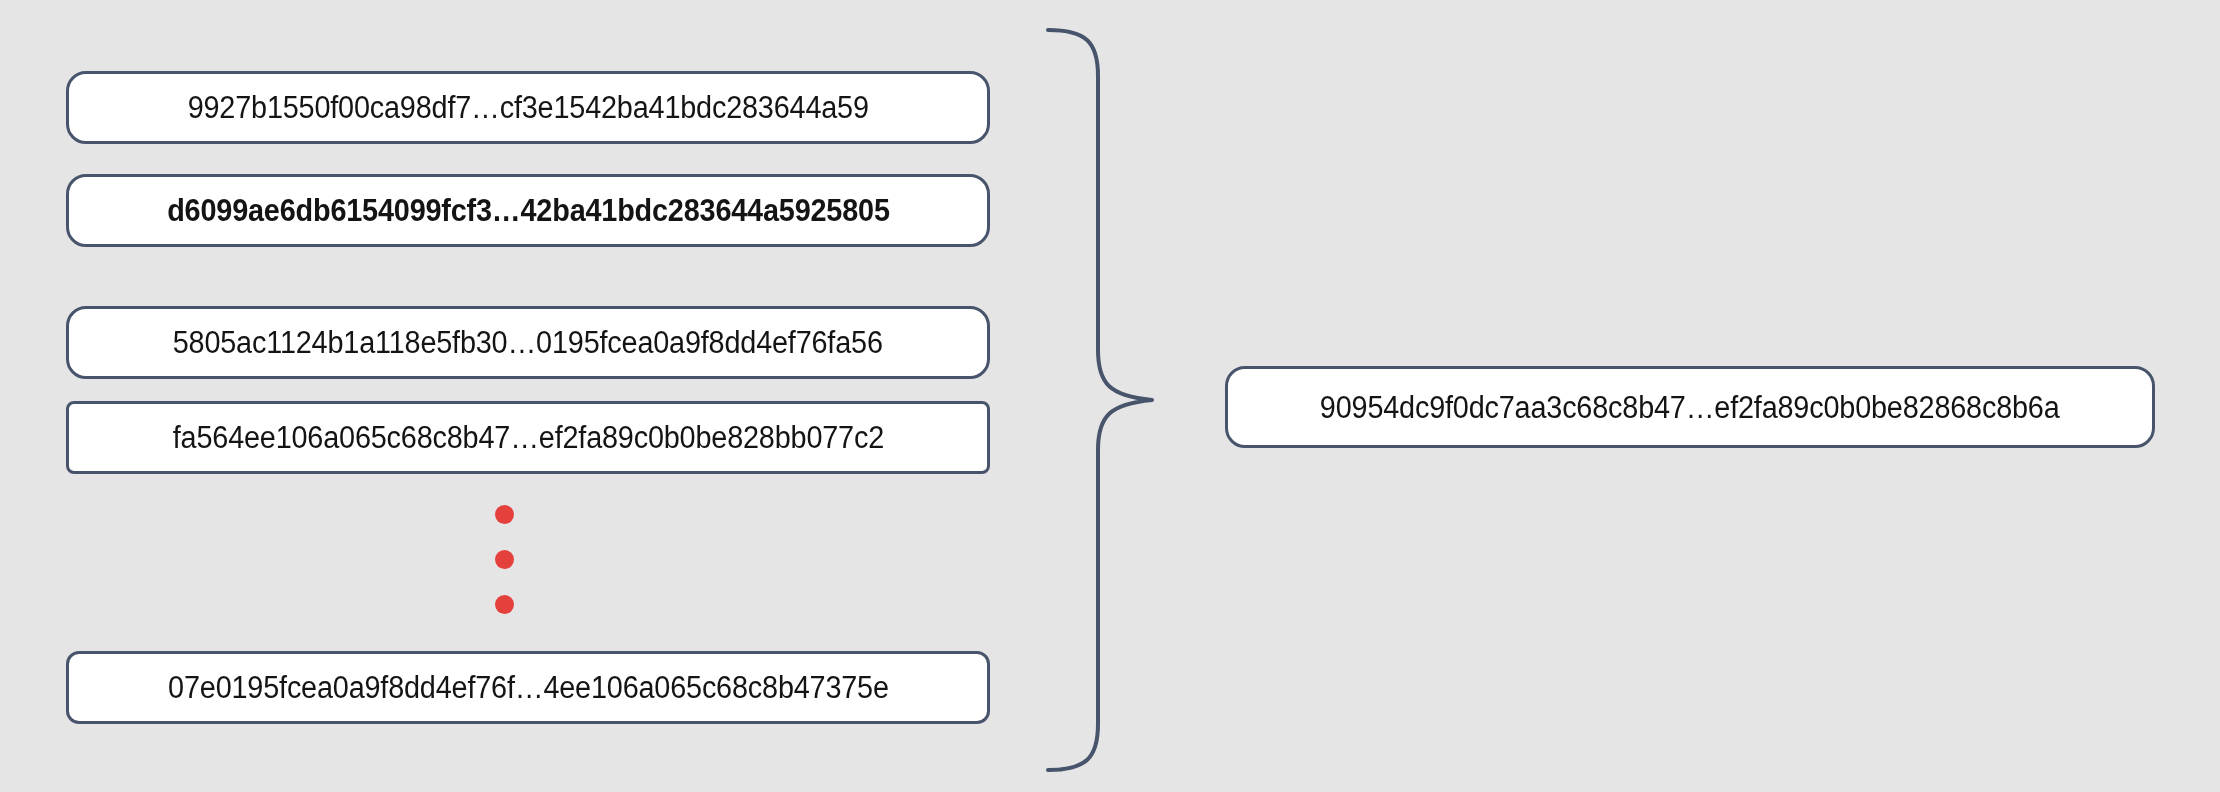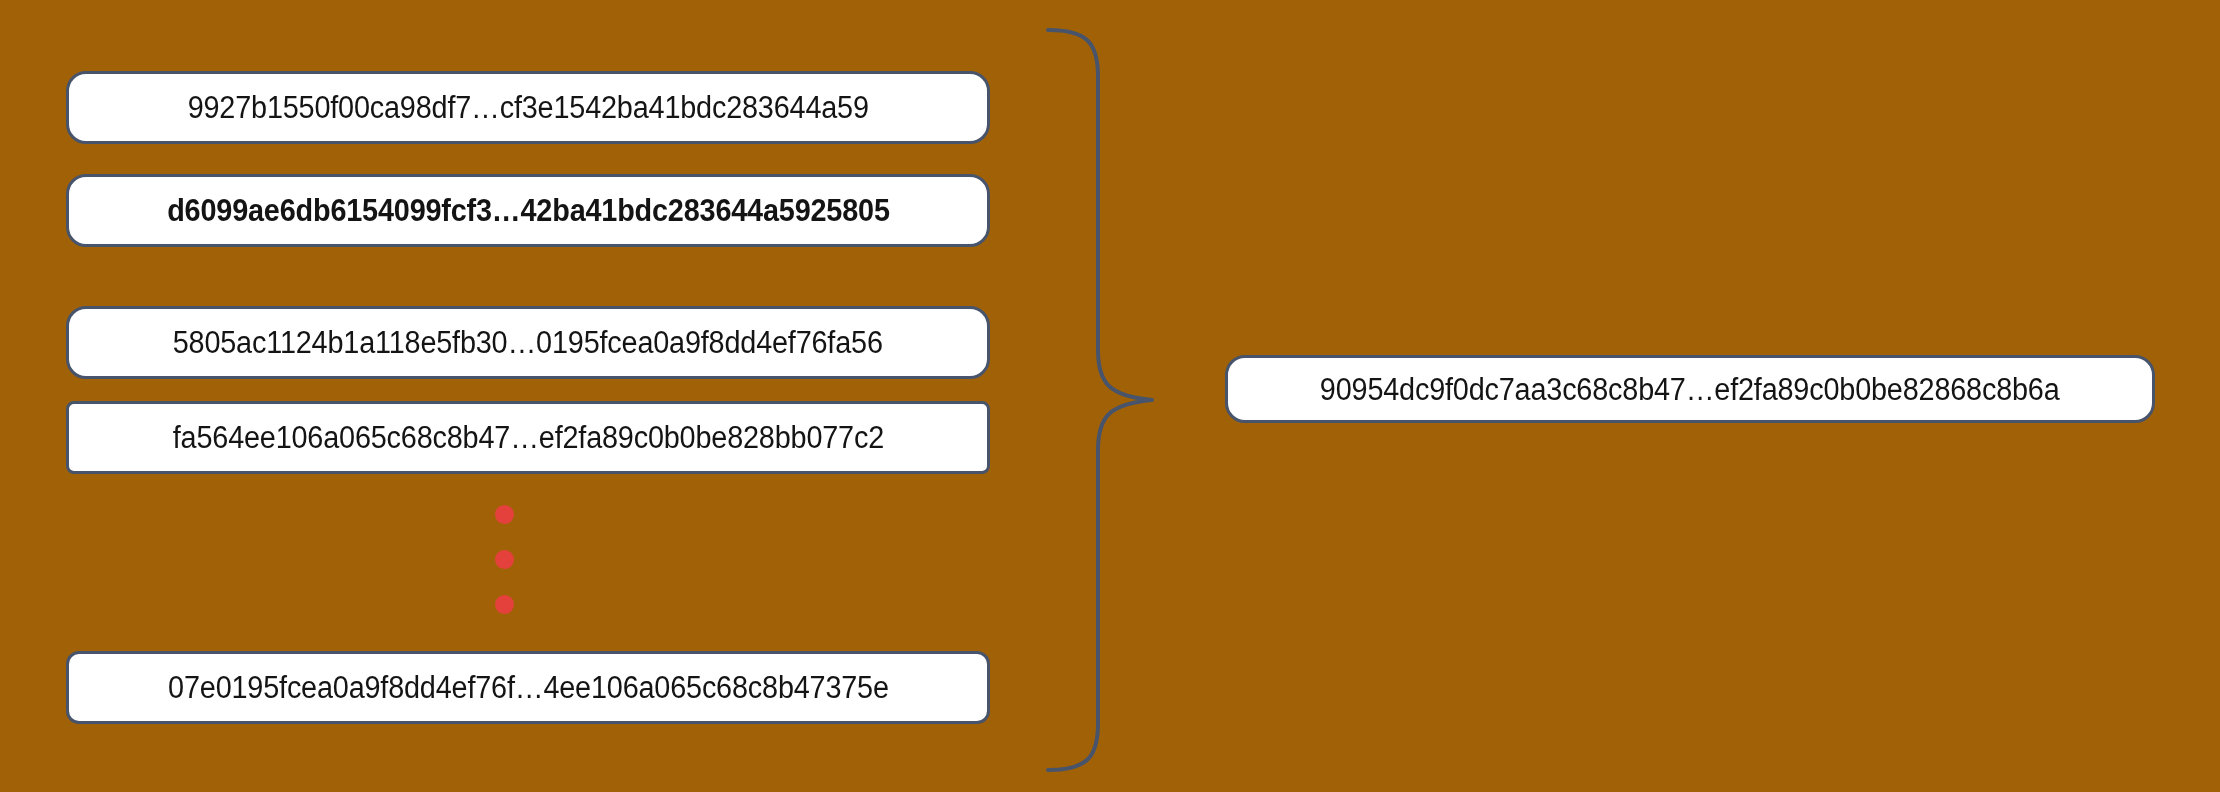--- a/index.html
+++ b/index.html
@@ -8,21 +8,21 @@
     padding: 0;
     background: #ffffff;
   }
   body {
     font-family: "Liberation Sans", "DejaVu Sans", sans-serif;
   }
   #canvas {
     position: relative;
     width: 2220px;
     height: 792px;
-    background: #a16207;
+    background: #e5e5e5;
     overflow: hidden;
   }
 
   
   .hash-box {
     position: absolute;
     box-sizing: border-box;
     background: #ffffff;
     border: 3px solid #47546b;
     border-radius: 20px;
@@ -43,23 +43,23 @@
 
   
   .col-left .hash-box {
     left: 66px;
     width: 924px;
     height: 73px;
   }
   
   .box-output {
     left: 1225px;
-    top: 355px;
+    top: 366px;
     width: 930px;
-    height: 68px;
+    height: 82px;
   }
 
   
   .ellipsis-group {
     position: absolute;
     left: 495px;
     top: 505px;
     width: 20px;
     height: 110px;
   }

